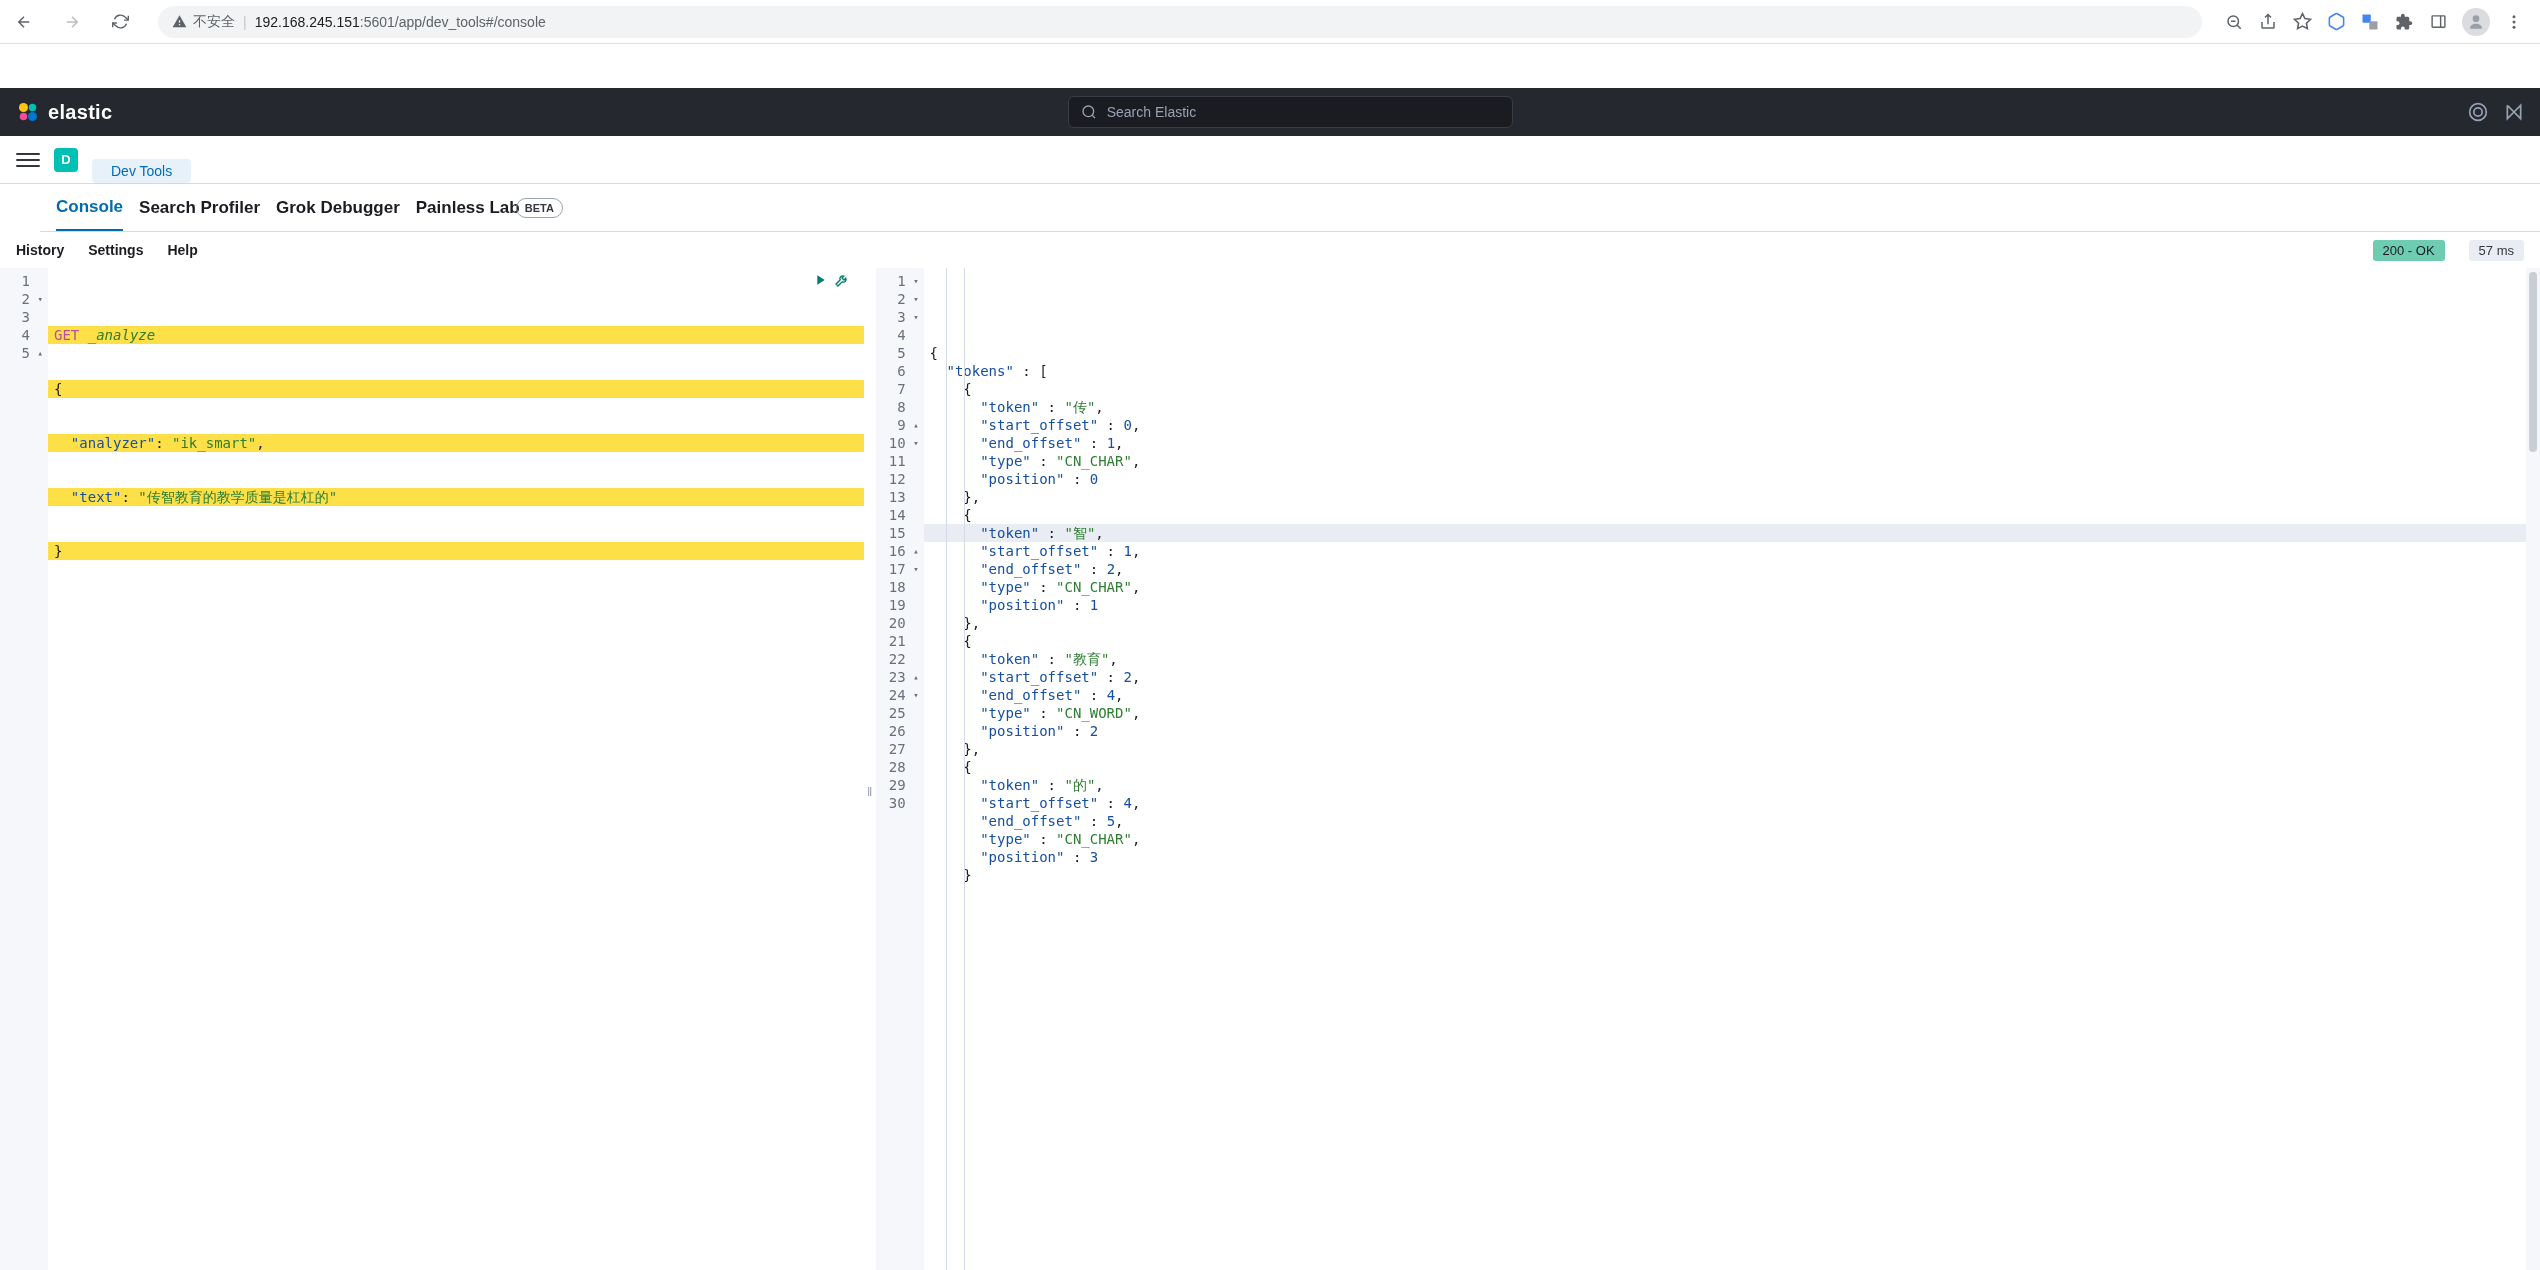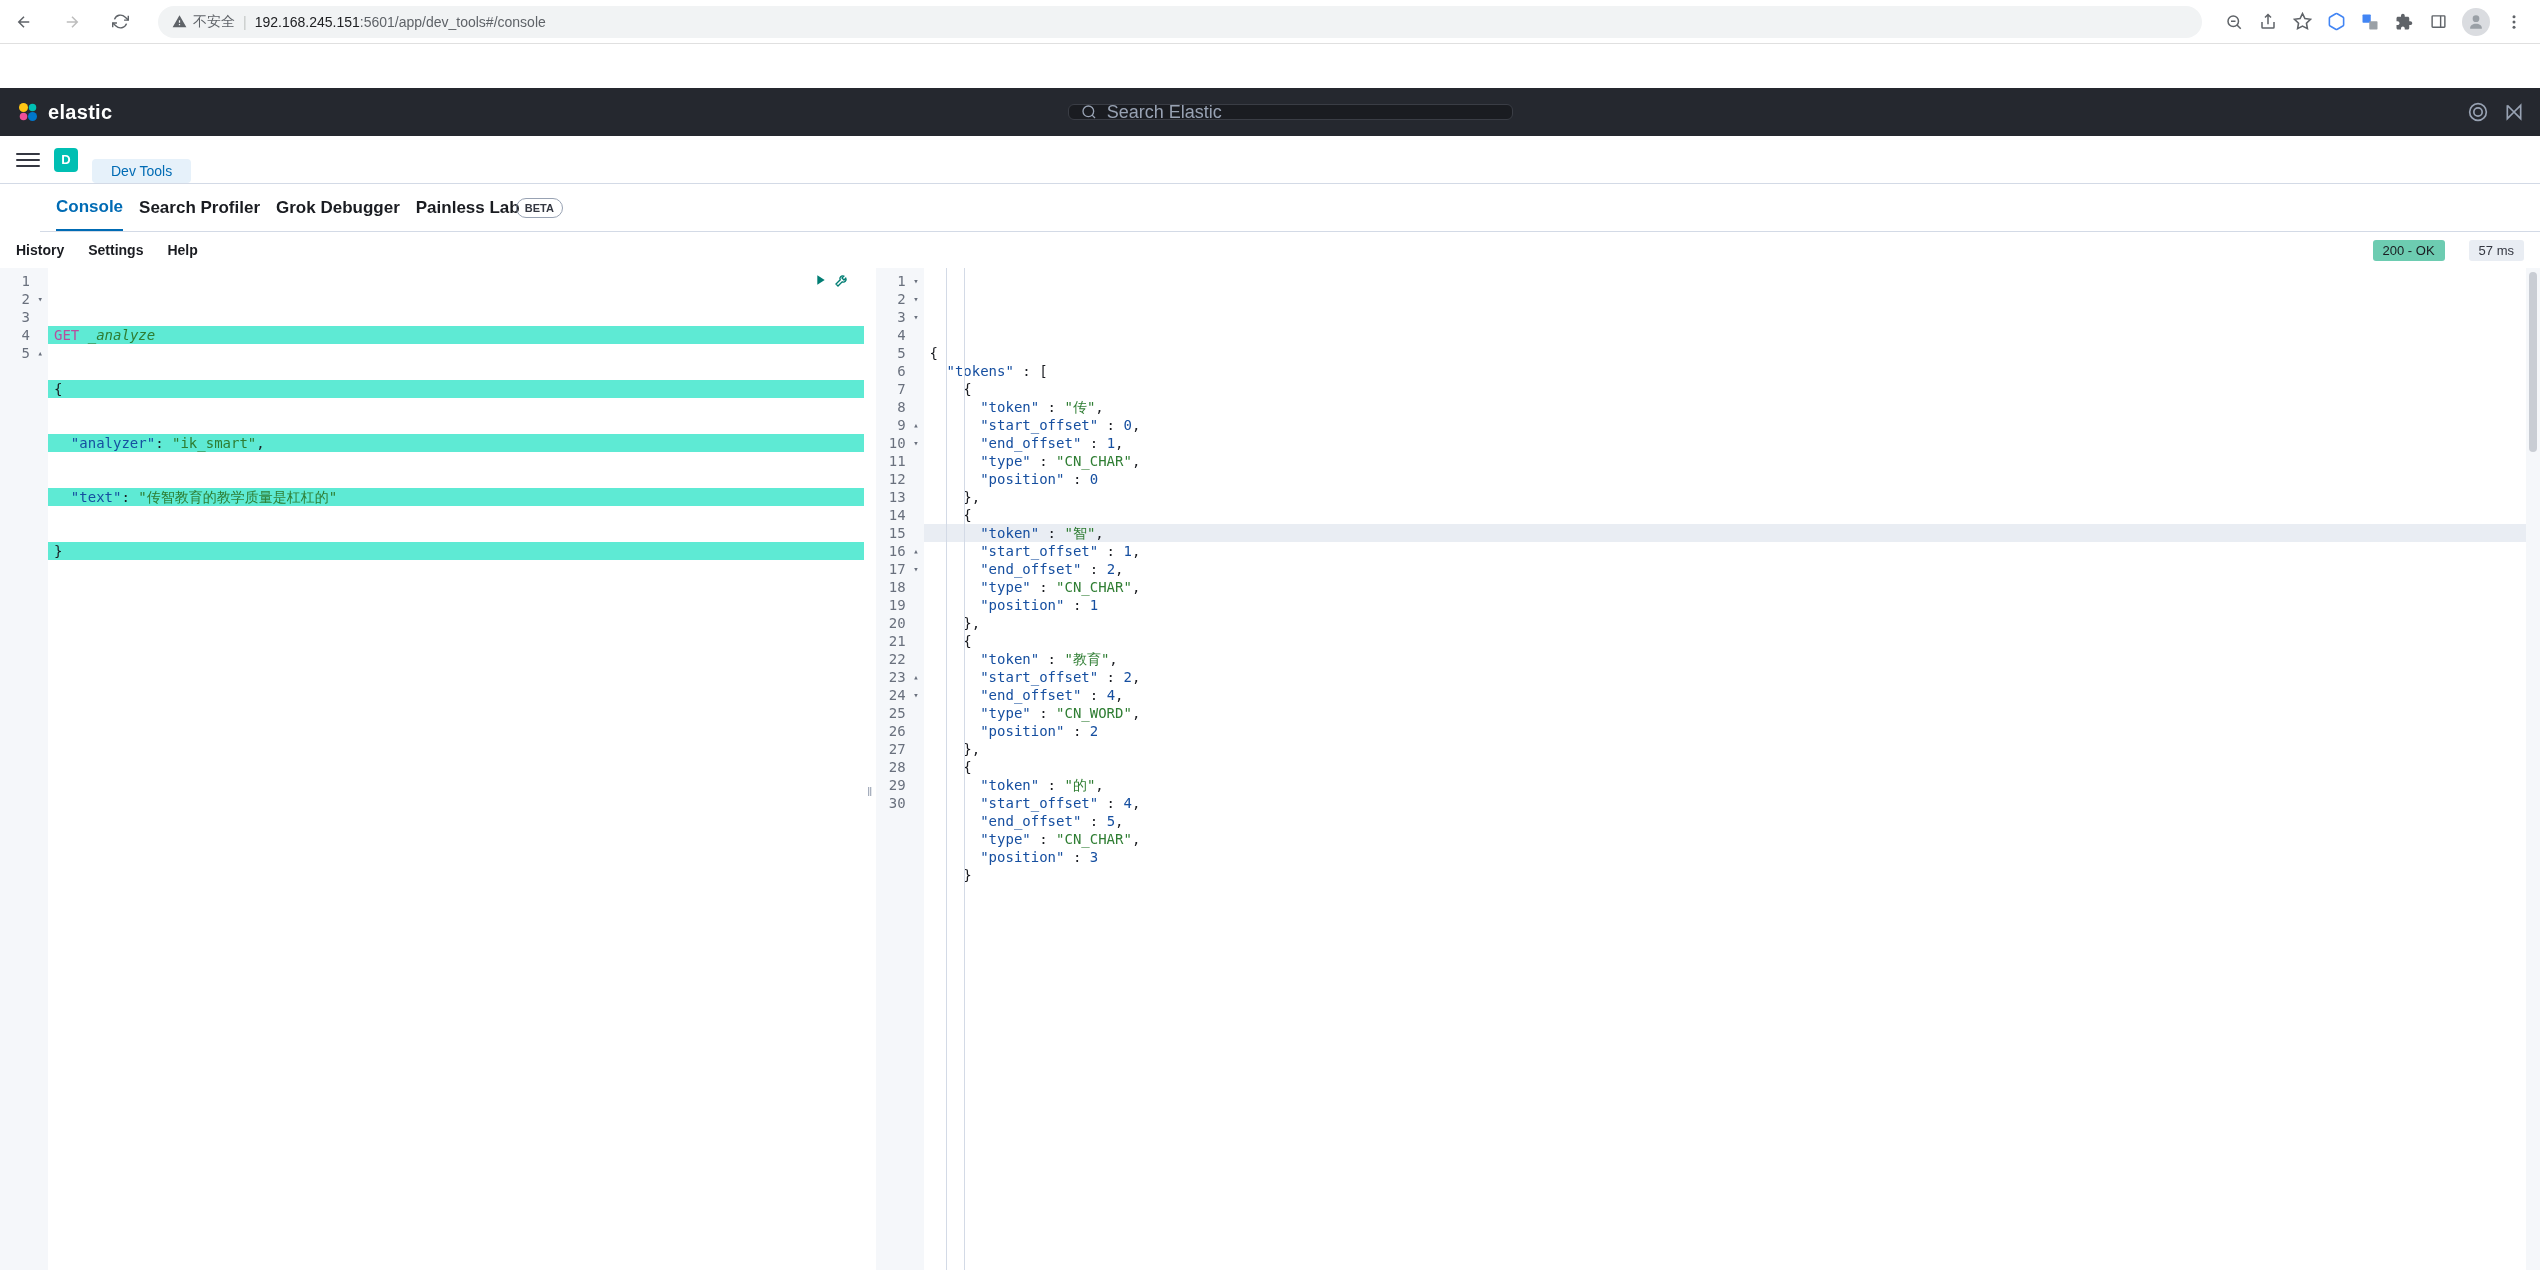--- a/index.html
+++ b/index.html
@@ -15,21 +15,21 @@
 .url-ip { color: #202124; }
 .url-path { color: #5f6368; }
 .chrome-icons { display: flex; align-items: center; gap: 14px; padding-right: 8px; color: #5f6368; }
 .chrome-icon { width: 20px; height: 20px; display: flex; align-items: center; justify-content: center; }
 .avatar { width: 28px; height: 28px; border-radius: 50%; background: #dadce0; display: flex; align-items: center; justify-content: center; }
 
 
 .elastic-header { height: 48px; background: #25282f; display: flex; align-items: center; padding: 0 16px; color: #fff; margin-top: 44px; }
 .elastic-logo { display: flex; align-items: center; gap: 8px; font-size: 20px; font-weight: 600; letter-spacing: 0.3px; }
 .logo-mark { width: 24px; height: 24px; }
-.search-elastic { margin: 0 auto; width: 445px; height: 16px; background: #1a1c21; border: 1px solid #3a3d45; border-radius: 6px; display: flex; align-items: center; padding: 0 12px; gap: 10px; color: #98a2b3; font-size: 18px; }
+.search-elastic { margin: 0 auto; width: 445px; height: 32px; background: #1a1c21; border: 1px solid #3a3d45; border-radius: 6px; display: flex; align-items: center; padding: 0 12px; gap: 10px; color: #98a2b3; font-size: 14px; }
 .header-right { display: flex; align-items: center; gap: 16px; color: #98a2b3; }
 
 
 .kibana-bar { height: 48px; background: #fff; display: flex; align-items: center; padding: 0 16px; gap: 14px; border-bottom: 1px solid #d3dae6; }
 .hamburger { width: 24px; height: 24px; display: flex; flex-direction: column; justify-content: center; gap: 4px; cursor: pointer; }
 .hamburger span { height: 2px; background: #343741; border-radius: 1px; }
 .app-badge { width: 24px; height: 24px; background: #00bfb3; border-radius: 4px; display: flex; align-items: center; justify-content: center; color: #fff; font-size: 13px; font-weight: 600; }
 .breadcrumb-link { background: #e6f1fa; color: #006bb4; padding: 4px 19px; border-radius: 4px; font-size: 14px; font-weight: 500; margin-top: 23px; }
 
 
@@ -48,21 +48,21 @@
 
 .editor-area { display: flex; height: calc(100vh - 224px); position: relative; }
 .pane { flex: 1; position: relative; overflow: hidden; display: flex; }
 .pane-left { border-right: none; }
 .gutter { width: 48px; background: #f5f7fa; color: #69707d; font-family: Menlo, Consolas, monospace; font-size: 14px; text-align: right; padding: 4px 4px 4px 0; line-height: 18px; user-select: none; }
 .gutter .ln { padding-right: 14px; position: relative; }
 .gutter .fold::after { content: "▾"; position: absolute; right: 1px; font-size: 9px; color: #69707d; }
 .gutter .fold-up::after { content: "▴"; position: absolute; right: 1px; font-size: 9px; color: #69707d; }
 .code { flex: 1; font-family: Menlo, Consolas, monospace; font-size: 14px; line-height: 18px; padding: 4px 0; white-space: pre; position: relative; }
 .code-line { padding-left: 6px; }
-.hl-sel { background: #5eead4; }
+.hl-sel { background: #fde047; }
 .hl-line { background: #e9edf3; }
 .guide { border-left: 1px solid #d3dae6; position: absolute; top: 0; bottom: 0; }
 .actions { position: absolute; top: 4px; right: 14px; display: flex; gap: 6px; color: #017d73; }
 
 .tok-method { color: #b84d9e; }
 .tok-path { color: #2e7d32; font-style: italic; }
 .tok-key { color: #164fa0; }
 .tok-str { color: #2e7d32; }
 .tok-num { color: #164fa0; }
 .tok-punc { color: #1a1c21; }

